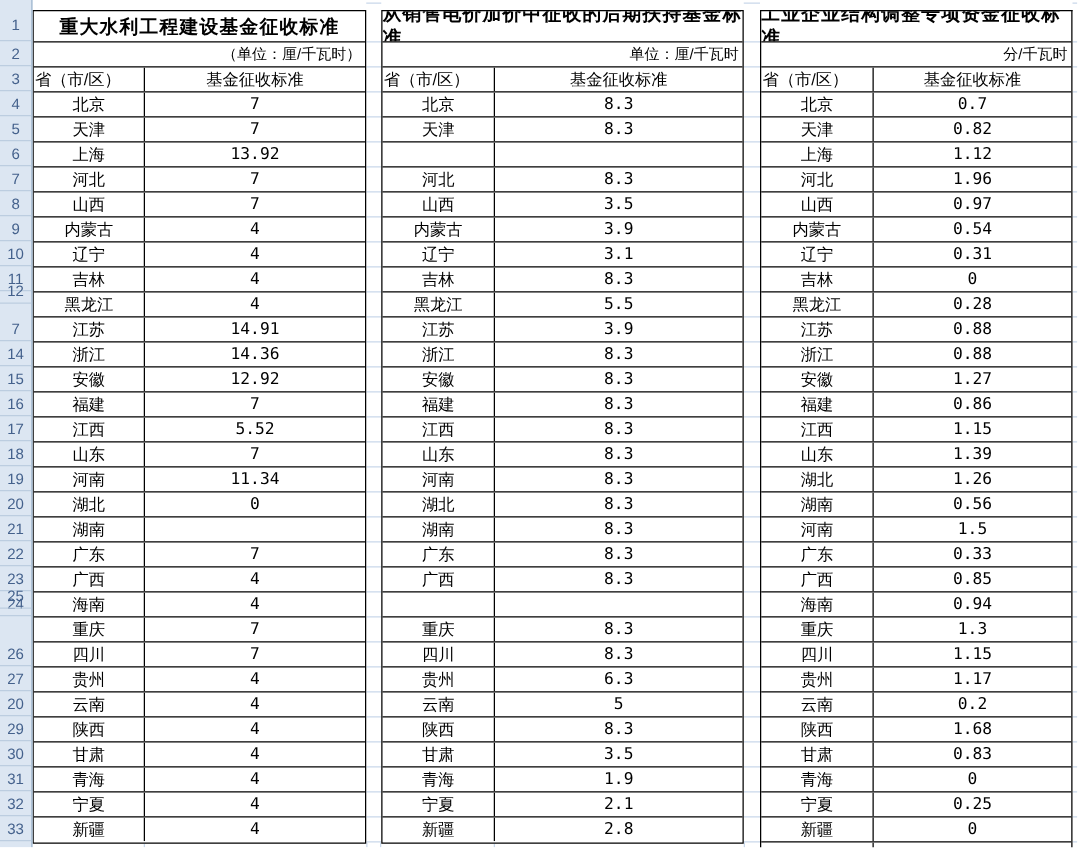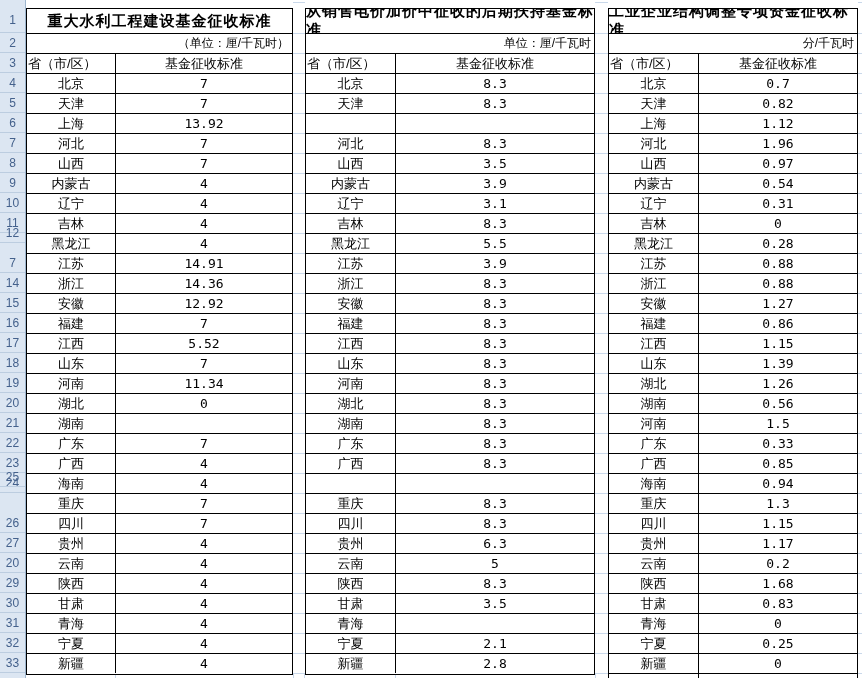--- a/index.html
+++ b/index.html
@@ -459,20 +459,21 @@
       <div class="t-row data-row">
         <div class="cell prov-cell" style="width: 90px;">陕西</div>
         <div class="cell val-cell">8.3</div>
       </div>
       <div class="t-row data-row">
         <div class="cell prov-cell" style="width: 90px;">甘肃</div>
         <div class="cell val-cell">3.5</div>
       </div>
       <div class="t-row data-row">
         <div class="cell prov-cell" style="width: 90px;">青海</div>
+        <div class="cell val-cell">1.9</div>
       </div>
       <div class="t-row data-row">
         <div class="cell prov-cell" style="width: 90px;">宁夏</div>
         <div class="cell val-cell">2.1</div>
       </div>
       <div class="t-row data-row">
         <div class="cell prov-cell" style="width: 90px;">新疆</div>
         <div class="cell val-cell">2.8</div>
       </div>
     </div>

